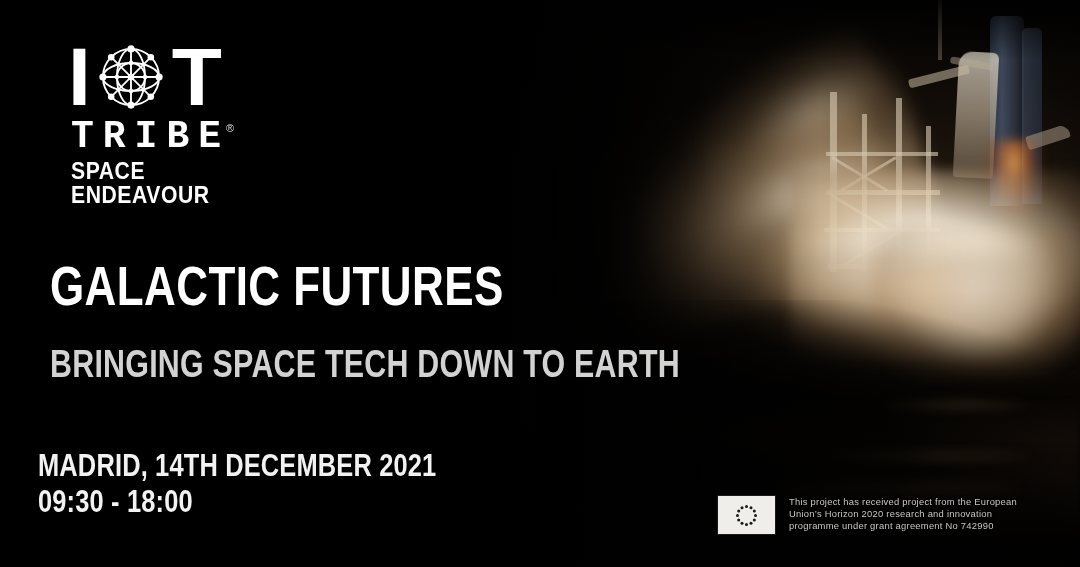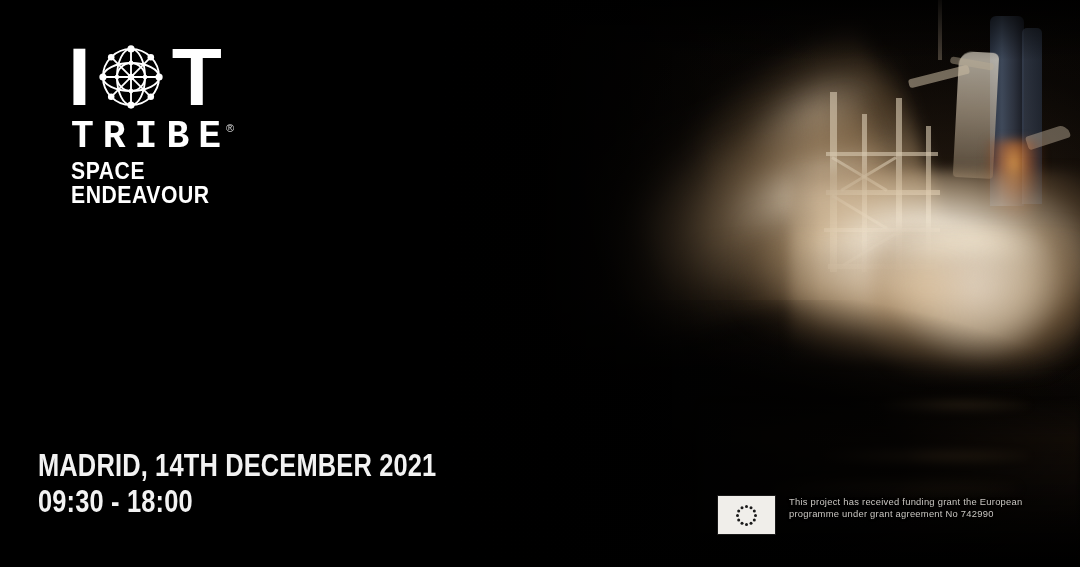--- a/index.html
+++ b/index.html
@@ -485,20 +485,24 @@
       </span>
       <span class="logo-letter">T</span>
     </div>
     <div class="logo-tribe">
       <span class="logo-tribe-text">TRIBE</span>
       <span class="logo-reg">®</span>
     </div>
     <div class="logo-endeavour">SPACE ENDEAVOUR</div>
   </div>
 
+  <div class="headline">
+    <div class="title">GALACTIC FUTURES</div>
+    <div class="subtitle">BRINGING SPACE TECH DOWN TO EARTH</div>
+  </div>
 
   <div class="datetime">
     <div class="date-line">MADRID, 14TH DECEMBER 2021</div>
     <div class="time-line">09:30 - 18:00</div>
   </div>
 
   <div class="eu-block">
     <div class="eu-flag">
       <svg viewBox="0 0 57 38" xmlns="http://www.w3.org/2000/svg">
         <rect x="0" y="0" width="57" height="38" fill="#f0eeea"></rect>
@@ -512,18 +516,19 @@
           <circle cx="28.5" cy="28.5" r="1.5"></circle>
           <circle cx="24.0" cy="27.3" r="1.5"></circle>
           <circle cx="20.7" cy="24.0" r="1.5"></circle>
           <circle cx="19.5" cy="19.5" r="1.5"></circle>
           <circle cx="20.7" cy="15.0" r="1.5"></circle>
           <circle cx="24.0" cy="11.7" r="1.5"></circle>
         </g>
       </svg>
     </div>
     <div class="eu-text">
-      <div>This project has received funding grant the European</div>
+      <div>This project has received project from the European</div>
+      <div>Union’s Horizon 2020 research and innovation</div>
       <div>programme under grant agreement No 742990</div>
     </div>
   </div>
 
 </div>
 
 </body></html>

